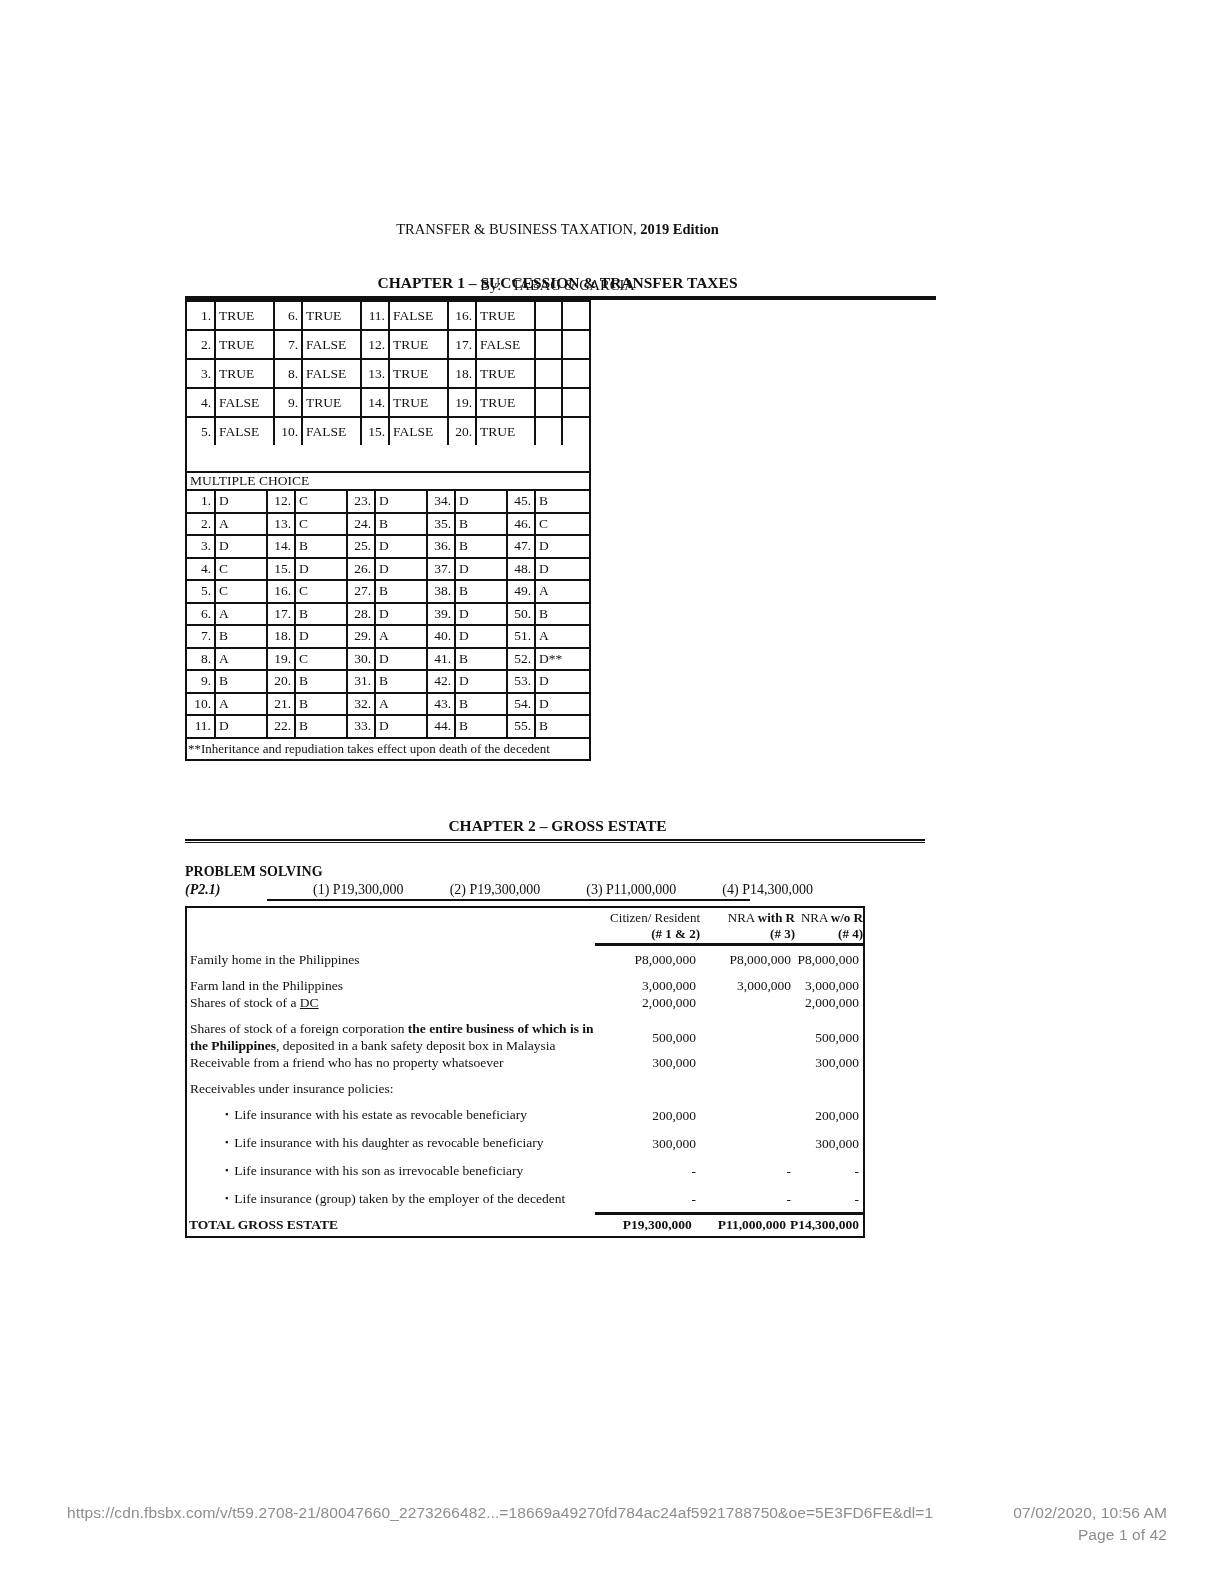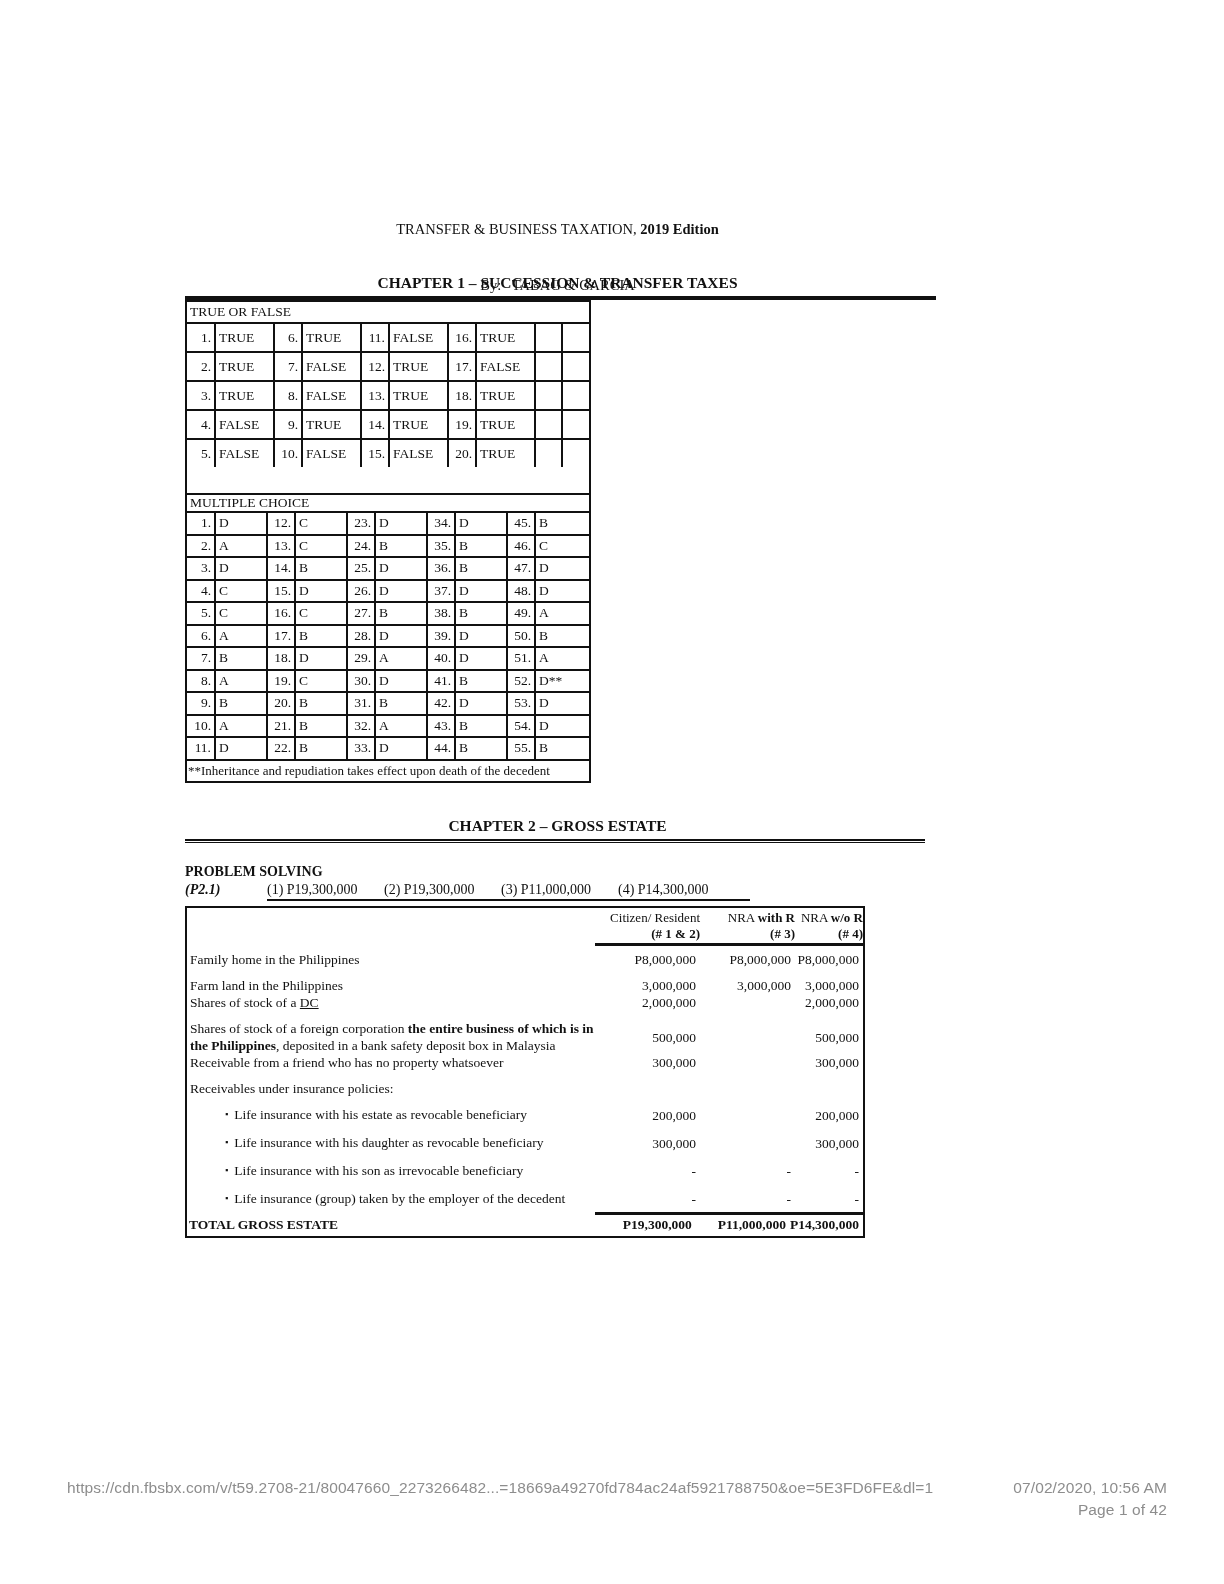--- a/index.html
+++ b/index.html
@@ -37,21 +37,21 @@
   .blank-row{height:26px;border-bottom:2px solid #111;}
   .mc-head{height:16px;line-height:16px;padding-left:3px;border-bottom:2px solid #111;}
   .footnote{height:20px;line-height:20px;border-top:2px solid #111;padding-left:1px;
             font-size:13px;white-space:nowrap;}
 
   
   .ps-label{position:absolute;left:185px;top:864px;font-weight:bold;font-size:14px;}
   .ps-line{position:absolute;left:185px;top:882px;display:flex;font-size:14px;}
   .ps-ref{width:82px;font-weight:bold;font-style:italic;}
   .ps-answers{display:flex;width:483px;border-bottom:2px solid #111;padding-bottom:1px;}
-  .ps-ans{width:117px;white-space:nowrap;}
+  .ps-ans{width:117px;white-space:nowrap;margin-left:46px;}
 
   
   .estate{position:absolute;left:185px;top:906px;width:680px;box-sizing:border-box;
           border:2px solid #111;font-size:13.5px;background:#fff;}
   .ehdr{display:flex;align-items:flex-end;}
   .ehdr-spacer{width:408px;}
   .ehc{text-align:right;line-height:16px;padding:2px 0 1px;border-bottom:3px solid #111;
        font-size:13px;white-space:nowrap;box-sizing:border-box;}
   .ehc1{width:105px;}.ehc2{width:95px;}.ehc3{flex:1;}
   .erows{padding-top:5px;}
@@ -64,40 +64,39 @@
   .ev1{width:105px;}.ev2{width:95px;}.ev3{flex:1;}
   .etotal-line{display:flex;margin-top:3px;}
   .etotal-line .sp{width:408px;}
   .etotal-line .ln{flex:1;height:3px;background:#111;}
   .etotal{display:flex;font-weight:bold;padding:2px 0 3px;}
   .etotal .elabel{width:408px;padding-left:2px;box-sizing:border-box;}
   u{text-decoration:underline;}
 
   
   .footer-item{position:absolute;font-family:"Liberation Sans","DejaVu Sans",sans-serif;
-               color:#8d8d8d;font-size:15.5px;letter-spacing:0.1px;white-space:nowrap;}
+               color:#8d8d8d;font-size:15.5px;letter-spacing:0.1px;white-space:nowrap;margin-top:25px;}
   .f-url{left:67px;top:1479px;}
   .f-dt{right:57px;top:1479px;}
   .f-page{right:57px;top:1501px;}
 </style>
 </head>
 <body>
 
 <div class="page">
 
   <div class="doc-header">
     <div><span>TRANSFER &amp; BUSINESS TAXATION, </span><b>2019 Edition</b></div>
     <div>By:   TABAG &amp; GARCIA</div>
   </div>
 
   <h2 class="chapter-title ch1-title">CHAPTER 1 – SUCCESSION &amp; TRANSFER TAXES</h2>
   <div class="rule ch1-rule"></div>
 
   <div class="akey">
-    <div class="sec-head">TRUE OR FALSE</div>
     <table class="grid tf">
         <colgroup>
       <col style="width:28px">
           <col style="width:59px">
           <col style="width:28px">
           <col style="width:59px">
       <col style="width:28px">
           <col style="width:59px">
           <col style="width:28px">
           <col style="width:59px">

